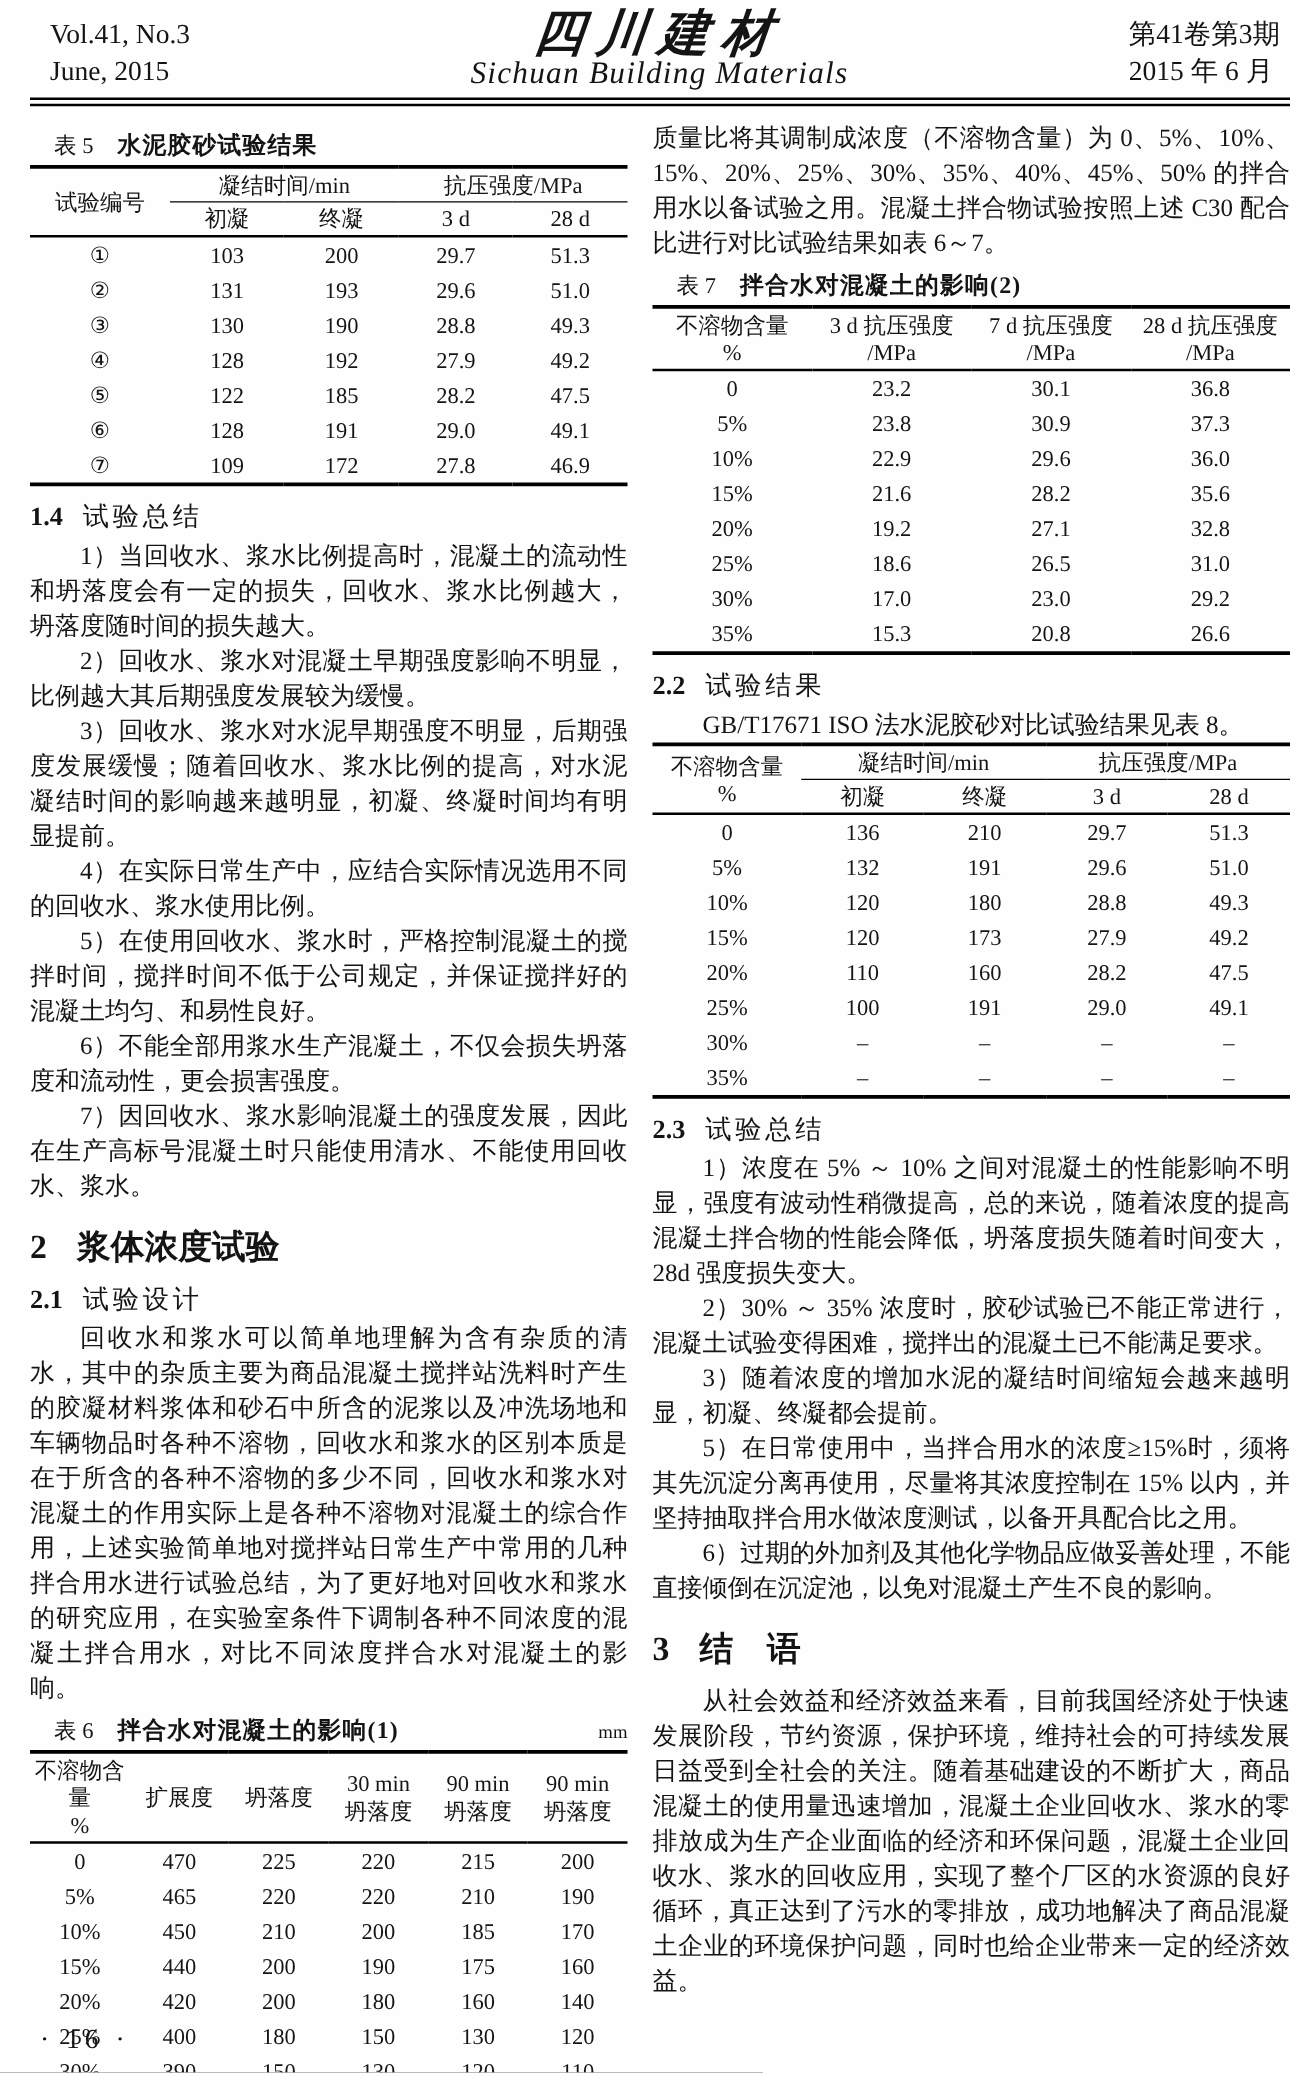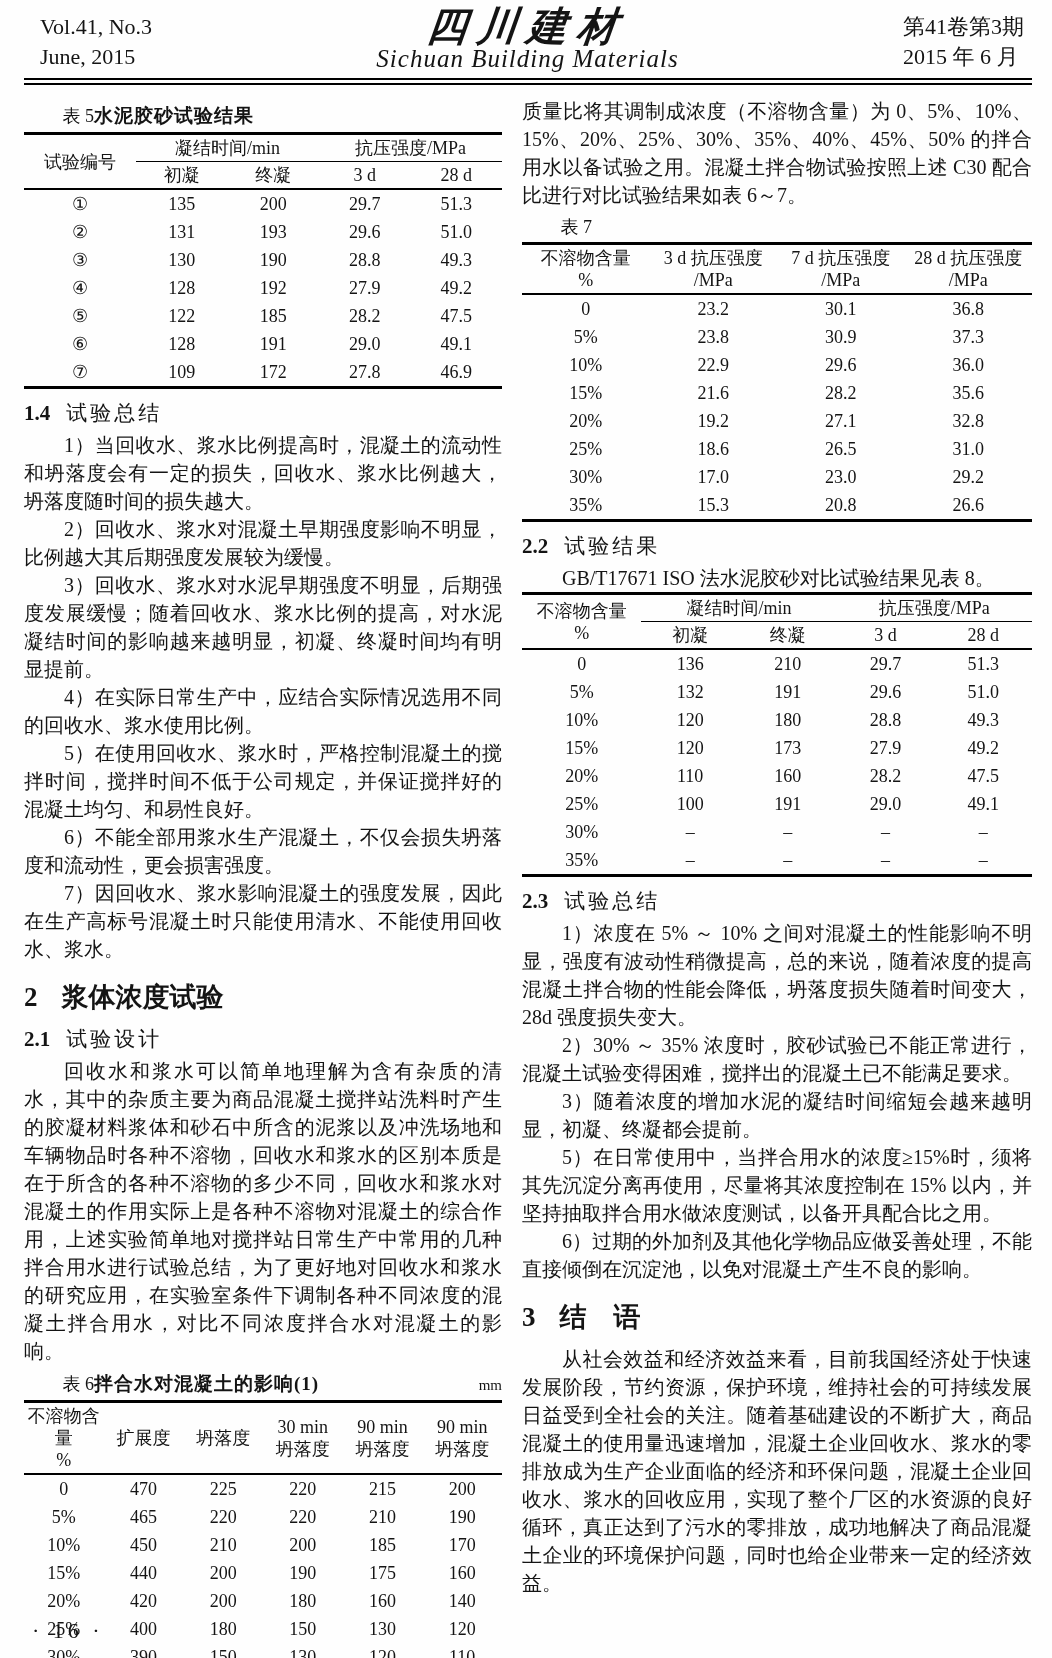--- a/index.html
+++ b/index.html
@@ -25,21 +25,21 @@
   
   .para { font-size:20px; line-height:28px; margin:0; text-indent:2em; text-align:justify; }
   .noindent { text-indent:0; }
   .h-sub { font-size:21px; margin:10px 0 4px; }
   .h-sub .num { font-weight:bold; margin-right:16px; }
   .h-sub .ttl { letter-spacing:3px; }
   .h-section { font-size:27px; font-weight:bold; margin:16px 0 10px; }
   .h-section .num { margin-right:24px; }
   
   .tbl-caption { display:flex; align-items:baseline; font-size:18px; margin:6px 0 3px; }
-  .tbl-caption .lab { min-width:70px; text-align:right; }
+  .tbl-caption .lab { min-width:70px; text-align:center; }
   .tbl-caption .ttl { flex:1; text-align:left; font-weight:bold; font-size:19px; letter-spacing:1px; }
   .tbl-caption .unit { font-size:15px; min-width:34px; text-align:right; }
   table.sci { width:100%; border-collapse:collapse; border-top:3px solid #000;
               border-bottom:3px solid #000; font-size:18px; table-layout:fixed; }
   .sci th, .sci td { text-align:center; font-weight:normal; padding:2px 1px; line-height:22px; }
   .sci thead tr:last-child th { border-bottom:2px solid #000; }
   .sci th[rowspan] { border-bottom:2px solid #000; vertical-align:middle; }
   .sci .grp { border-bottom:1px solid #000; }
   .sci tbody td { height:24px; }
   .col1-wide th:first-child, .col1-wide td:first-child { width:23%; }
@@ -85,21 +85,21 @@
           <tr>
             <th>初凝</th>
             <th>终凝</th>
             <th>3 d</th>
             <th>28 d</th>
           </tr>
         </thead>
         <tbody>
             <tr>
               <td>①</td>
-              <td>135</td>
+              <td>103</td>
               <td>200</td>
               <td>29.7</td>
               <td>51.3</td>
             </tr>
             <tr>
               <td>②</td>
               <td>131</td>
               <td>193</td>
               <td>29.6</td>
               <td>51.0</td>
@@ -259,20 +259,21 @@
       </table>
 
     </div>
 
     <div class="col-right">
 
       <p class="para noindent">质量比将其调制成浓度（不溶物含量）为 0、5%、10%、15%、20%、25%、30%、35%、40%、45%、50% 的拌合用水以备试验之用。混凝土拌合物试验按照上述 C30 配合比进行对比试验结果如表 6～7。</p>
 
       <div class="tbl-caption">
         <span class="lab">表 7</span>
+        <span class="ttl">拌合水对混凝土的影响(2)</span>
         <span class="unit"></span>
       </div>
       <table class="sci">
         <thead>
           <tr>
               <th>
                 <div>不溶物含量</div>
                 <div>%</div>
               </th>
               <th>

